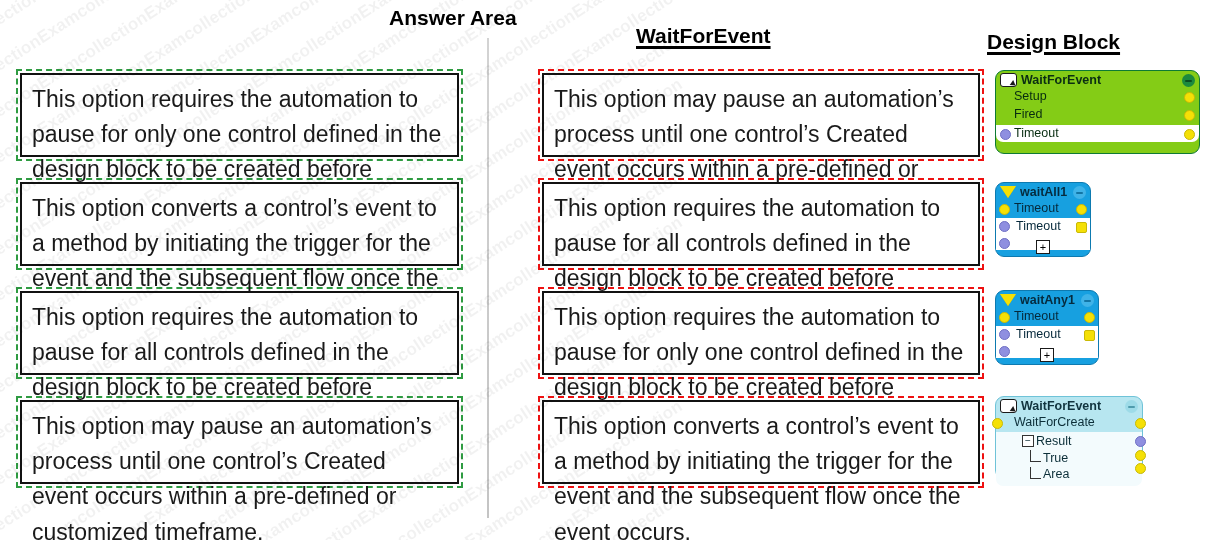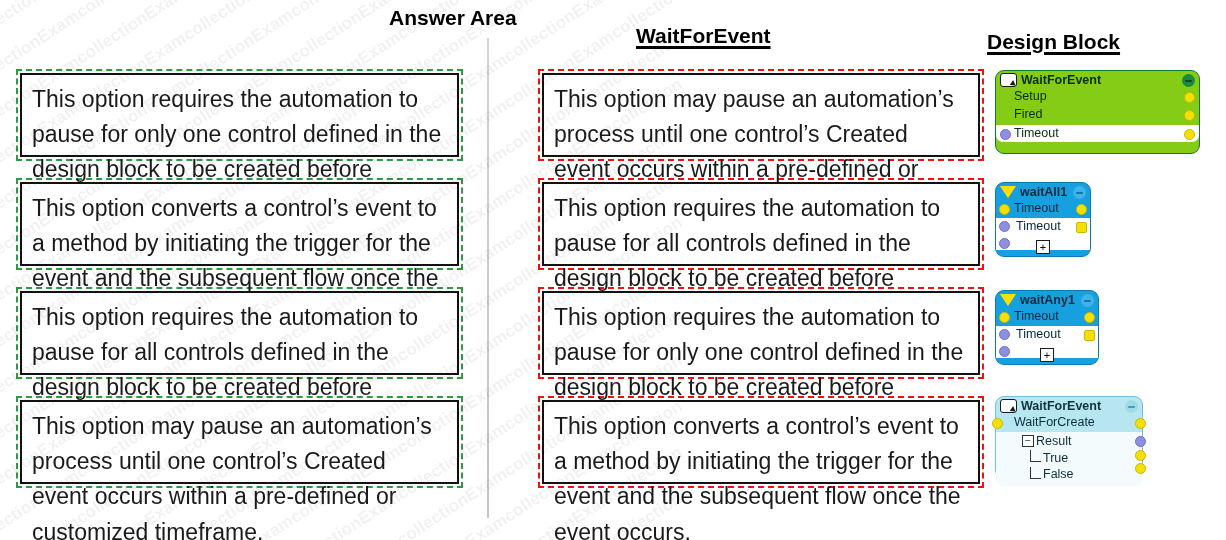--- a/index.html
+++ b/index.html
@@ -428,17 +428,17 @@
       <div class="tree-node">
         <span class="tree-toggle">−</span>
         <span>Result</span>
       </div>
       <div class="tree-child">
         <span class="tree-elbow"></span>
         <span>True</span>
       </div>
       <div class="tree-child">
         <span class="tree-elbow"></span>
-        <span>False</span>
+        <span>Area</span>
       </div>
     </div>
   </div>
 </div>
 
 </body></html>

